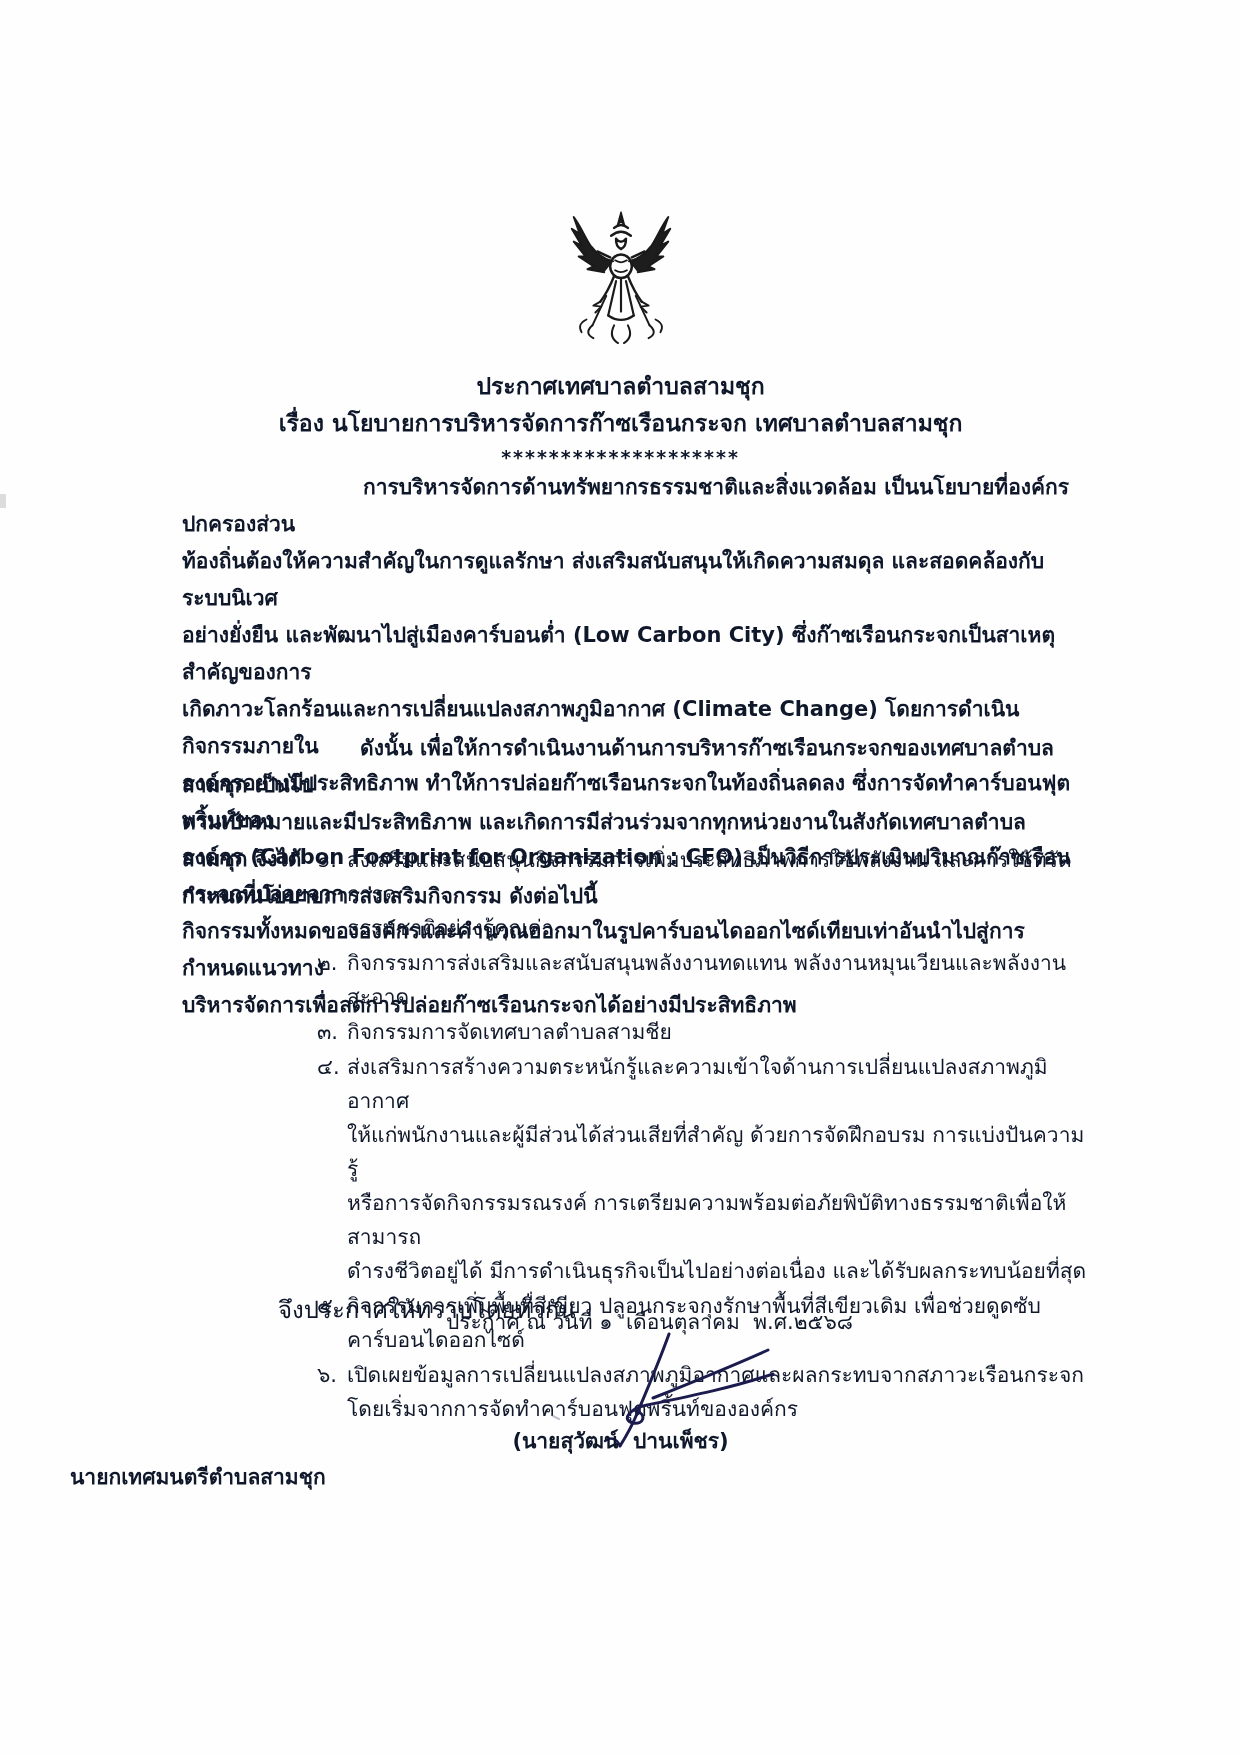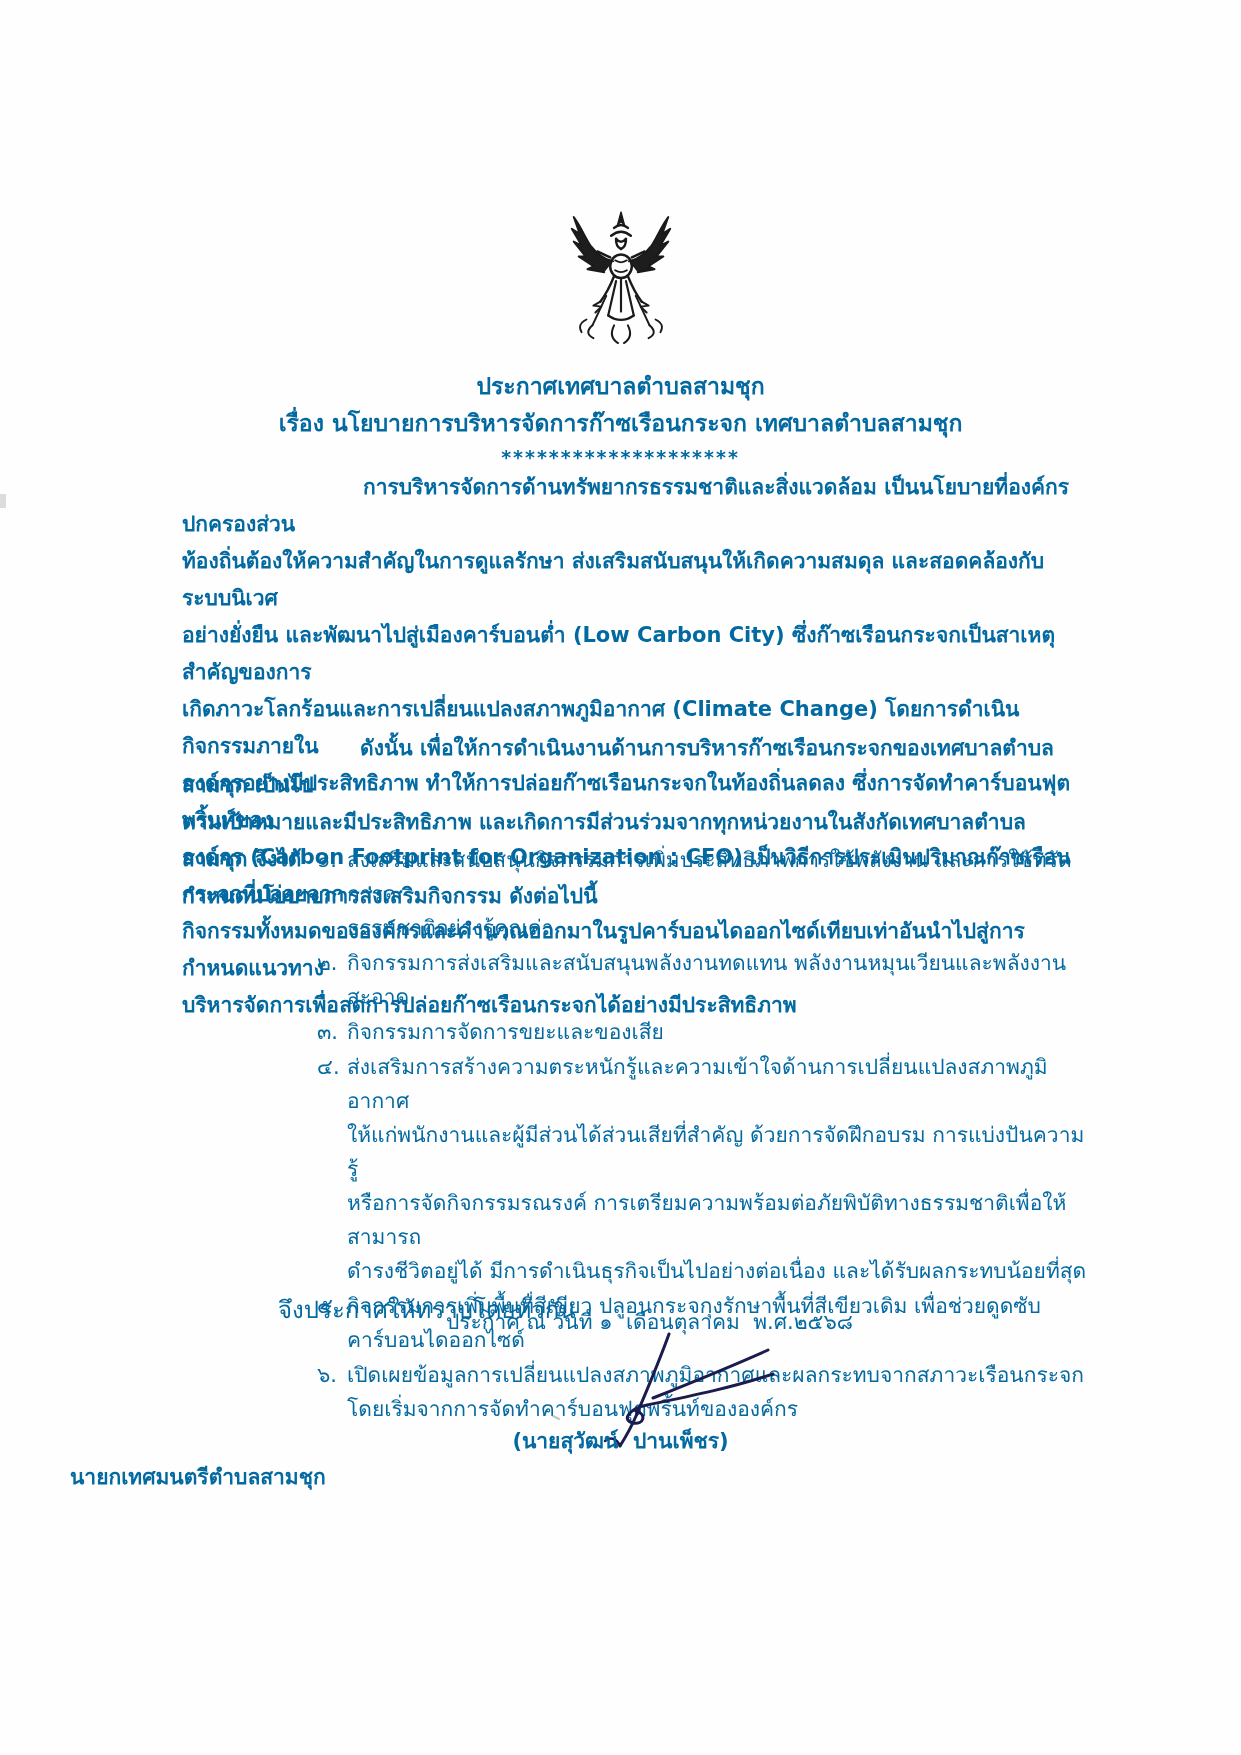--- a/index.html
+++ b/index.html
@@ -2,21 +2,21 @@
 <html><head>
 <meta charset="utf-8">
 <style>
   html,body{margin:0;padding:0;background:#e8e8e8;}
   .page{
     position:relative;
     width:1241px;height:1755px;
     margin:0 auto;
     background:#fefefe;
     font-family:"DejaVu Sans",sans-serif;
-    color:#0369a1;
+    color:#0f172a;
     overflow:hidden;
   }
   .emblem{position:absolute;top:208px;left:50%;transform:translateX(-50%);}
   .titles{position:absolute;top:368px;left:0;right:0;text-align:center;}
   .title-line{font-size:23px;font-weight:bold;line-height:37px;}
   .divider{font-size:19px;font-weight:bold;letter-spacing:2px;line-height:26px;margin-top:2px;}
   .body-text{font-size:21px;line-height:37px;white-space:pre-line;font-weight:bold;}
   .para1{position:absolute;top:469px;left:182px;width:892px;text-indent:181px;}
   .para2{position:absolute;top:730px;left:182px;width:892px;text-indent:178px;}
   .policy-list{position:absolute;top:843px;left:317px;width:770px;}
@@ -96,21 +96,21 @@
 ธรรมชาติอย่างรู้คุณค่า</span>
       </div>
 
       <div class="policy-item">
         <span class="policy-num">๒.</span>
         <span class="policy-text">กิจกรรมการส่งเสริมและสนับสนุนพลังงานทดแทน พลังงานหมุนเวียนและพลังงานสะอาด</span>
       </div>
 
       <div class="policy-item">
         <span class="policy-num">๓.</span>
-        <span class="policy-text">กิจกรรมการจัดการขยะและของเสีย</span>
+        <span class="policy-text">กิจกรรมการจัดเทศบาลตำบลสามชีย</span>
       </div>
 
       <div class="policy-item">
         <span class="policy-num">๔.</span>
         <span class="policy-text">ส่งเสริมการสร้างความตระหนักรู้และความเข้าใจด้านการเปลี่ยนแปลงสภาพภูมิอากาศ
 ให้แก่พนักงานและผู้มีส่วนได้ส่วนเสียที่สำคัญ ด้วยการจัดฝึกอบรม การแบ่งปันความรู้
 หรือการจัดกิจกรรมรณรงค์ การเตรียมความพร้อมต่อภัยพิบัติทางธรรมชาติเพื่อให้สามารถ
 ดำรงชีวิตอยู่ได้ มีการดำเนินธุรกิจเป็นไปอย่างต่อเนื่อง และได้รับผลกระทบน้อยที่สุด</span>
       </div>
 

